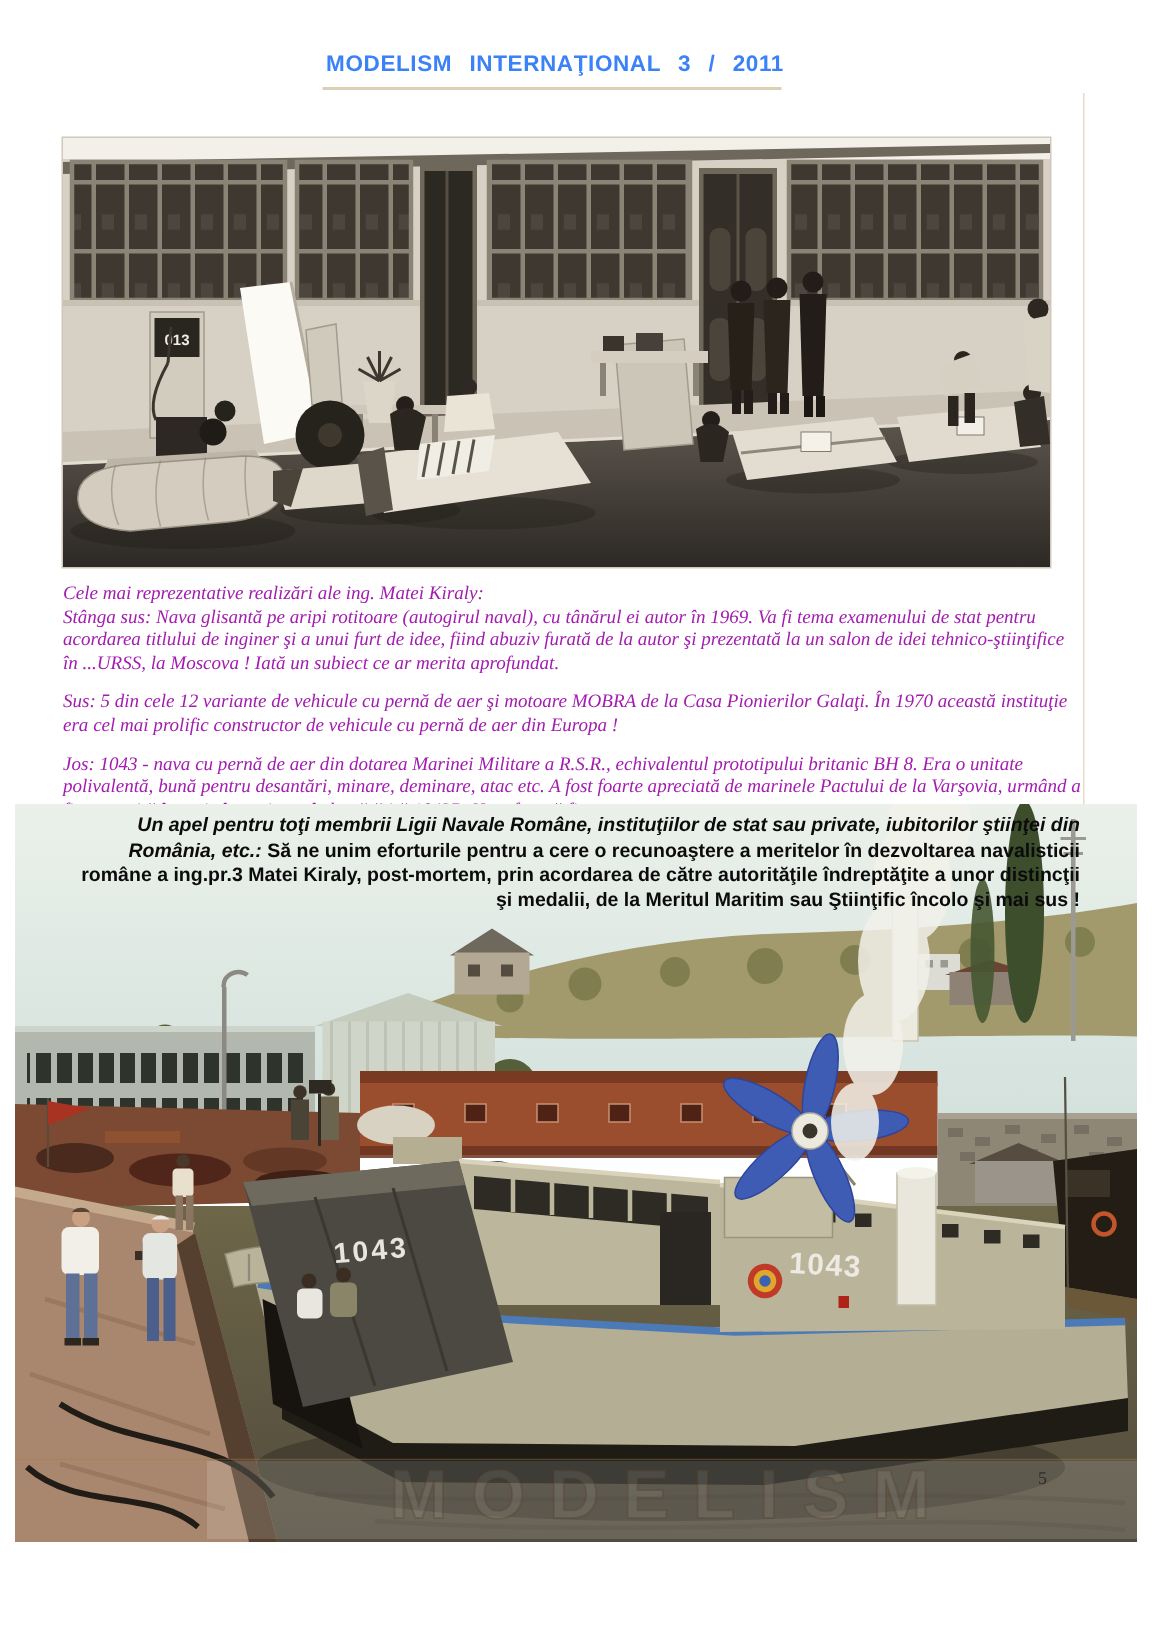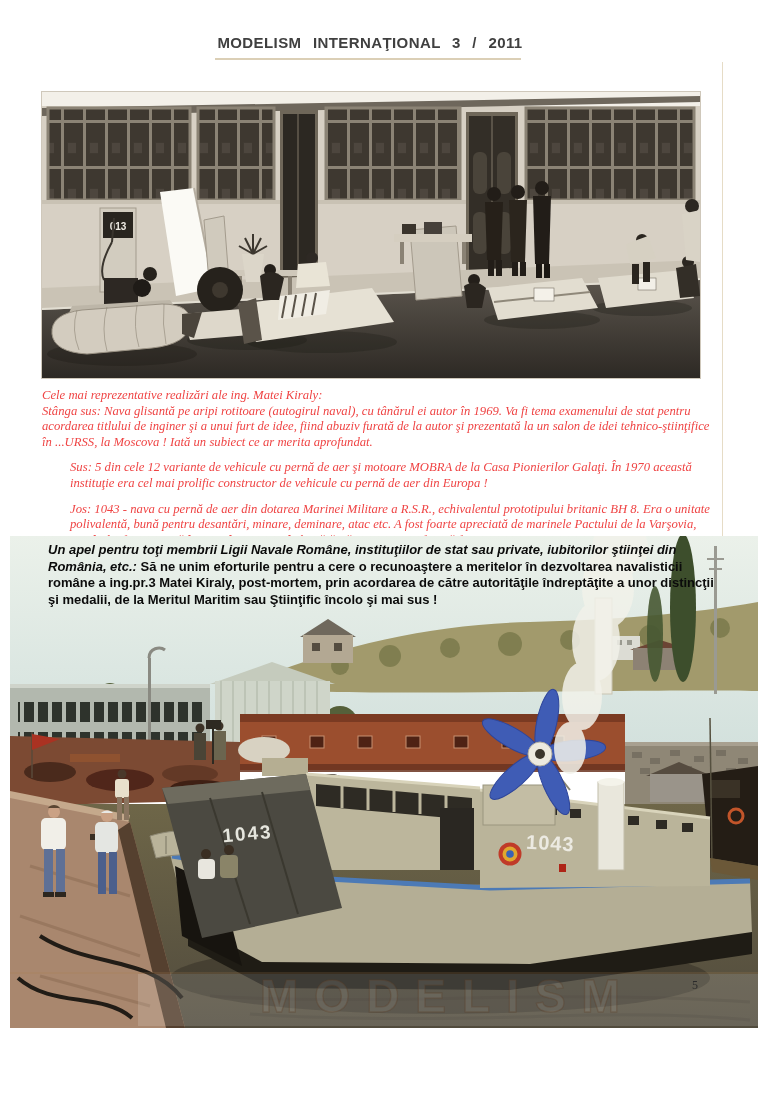--- a/index.html
+++ b/index.html
@@ -1,37 +1,37 @@
 <!DOCTYPE html>
 <html><head>
 <meta charset="utf-8">
 <style>
   html,body{margin:0;padding:0;background:#ffffff;}
   #page{position:relative;width:768px;height:1097px;background:#ffffff;overflow:hidden;
         font-family:"Liberation Sans",sans-serif;}
   
   .hdr{position:absolute;left:0;top:34px;width:740px;text-align:center;
        font-family:"Liberation Sans",sans-serif;font-weight:bold;font-size:15px;
-       letter-spacing:.4px;word-spacing:7px;color:#404040;}
+       letter-spacing:.4px;word-spacing:7px;color:#3b82f6;}
   .hdr-rule{position:absolute;left:215px;top:58px;width:306px;height:2px;background:#dbcfb6;}
   .margin-rule{position:absolute;left:722px;top:62px;width:1px;height:474px;background:#e6dcc6;}
   
   .photo{position:absolute;overflow:hidden;}
   #bw-photo{left:42px;top:92px;width:658px;height:286px;outline:1px solid #cfc8bb;}
   #color-photo{left:10px;top:536px;width:748px;height:492px;}
   svg{display:block;}
   
   .caps{position:absolute;left:42px;top:388px;width:680px;
         font-family:"Liberation Serif","DejaVu Serif",serif;font-style:italic;
-        font-size:12.7px;line-height:15.6px;color:#ef4444;}
+        font-size:12.7px;line-height:15.6px;color:#a21caf;}
   .caps p{margin:0;}
-  .caps p.sp{margin-top:10px;margin-left:28px;}
+  .caps p.sp{margin-top:10px;}
   .lead{}
   
-  .appeal{position:absolute;left:38px;top:6px;width:672px;text-align:left;
+  .appeal{position:absolute;left:38px;top:6px;width:672px;text-align:right;
           font-family:"Liberation Sans",sans-serif;font-weight:bold;
           font-size:13px;line-height:16.6px;color:#0b0b0b;z-index:3;}
   .ap-i{font-style:italic;}
   .pageno{position:absolute;left:684px;top:978px;width:22px;text-align:center;z-index:4;
           font-family:"Liberation Serif",serif;font-size:12px;color:#2b2b2b;}
 </style>
 </head>
 <body>
 
 <div id="page">

